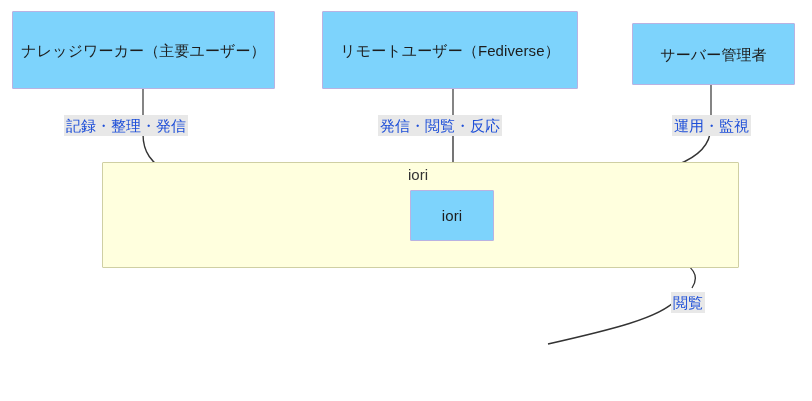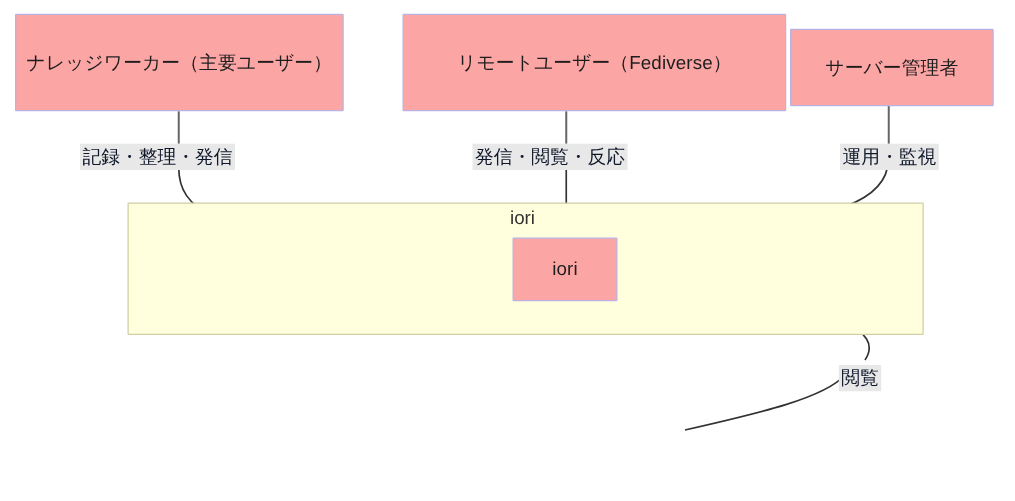--- a/index.html
+++ b/index.html
@@ -19,21 +19,21 @@
     position: absolute;
     left: 0;
     top: 0;
     width: 812px;
     height: 401px;
     pointer-events: none;
   }
   .node-box {
     position: absolute;
     box-sizing: border-box;
-    background: #fca5a5;
+    background: #7dd3fc;
     border: 1.3px solid #b9b2e2;
     border-radius: 1px;
     display: flex;
     align-items: center;
     justify-content: center;
     text-align: center;
     color: #1d1d1d;
     font-size: 15px;
     line-height: 23px;
     letter-spacing: 0.1px;
@@ -49,21 +49,21 @@
   .cluster-label {
     position: absolute;
     color: #333333;
     font-size: 15px;
     line-height: 16px;
     white-space: nowrap;
   }
   .edge-label {
     position: absolute;
     background: #e8e8e8;
-    color: #0f172a;
+    color: #1d4ed8;
     font-size: 15px;
     line-height: 19px;
     padding: 1px 2px;
     white-space: nowrap;
     text-align: right;
   }
 </style>
 </head>
 <body>
 
@@ -97,21 +97,21 @@
     </g>
   </svg>
 
   <div class="cluster-box" style="left:102px; top:162px; width:637px; height:106px;"></div>
   <div class="cluster-label" style="left:408px; top:167px;">iori</div>
 
   <div class="node-box" style="left:12px; top:11px; width:263px; height:78px;">
     <span>ナレッジワーカー（主要ユーザー）</span>
   </div>
 
-  <div class="node-box" style="left:322px; top:11px; width:307px; height:78px;">
+  <div class="node-box" style="left:322px; top:11px; width:256px; height:78px;">
     <span>リモートユーザー（Fediverse）</span>
   </div>
 
   <div class="node-box" style="left:632px; top:23px; width:163px; height:62px;">
     <span>サーバー管理者</span>
   </div>
 
   <div class="node-box" style="left:410px; top:190px; width:84px; height:51px;">
     <span>iori</span>
   </div>

